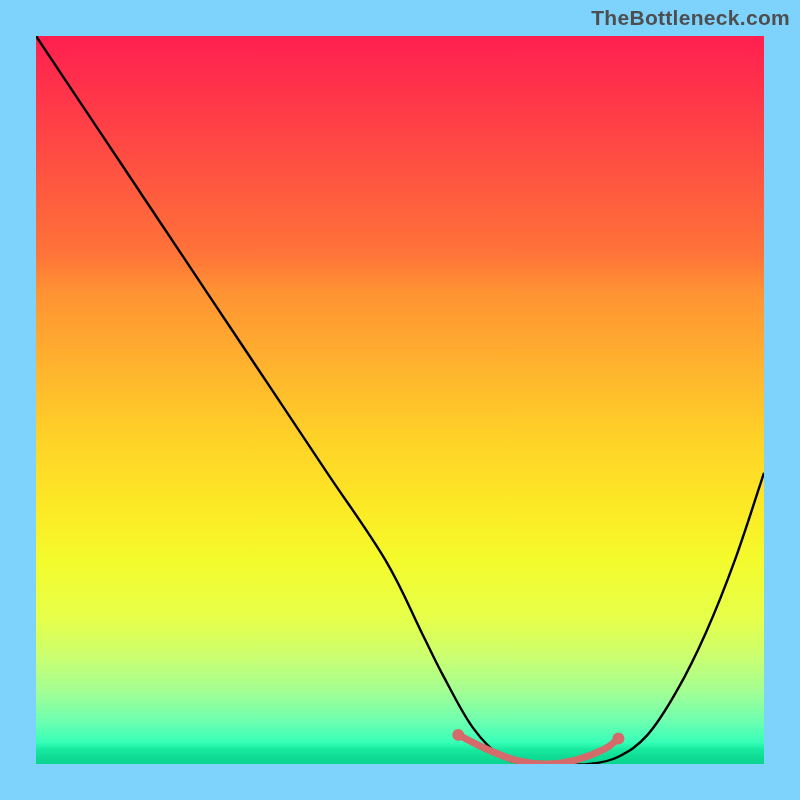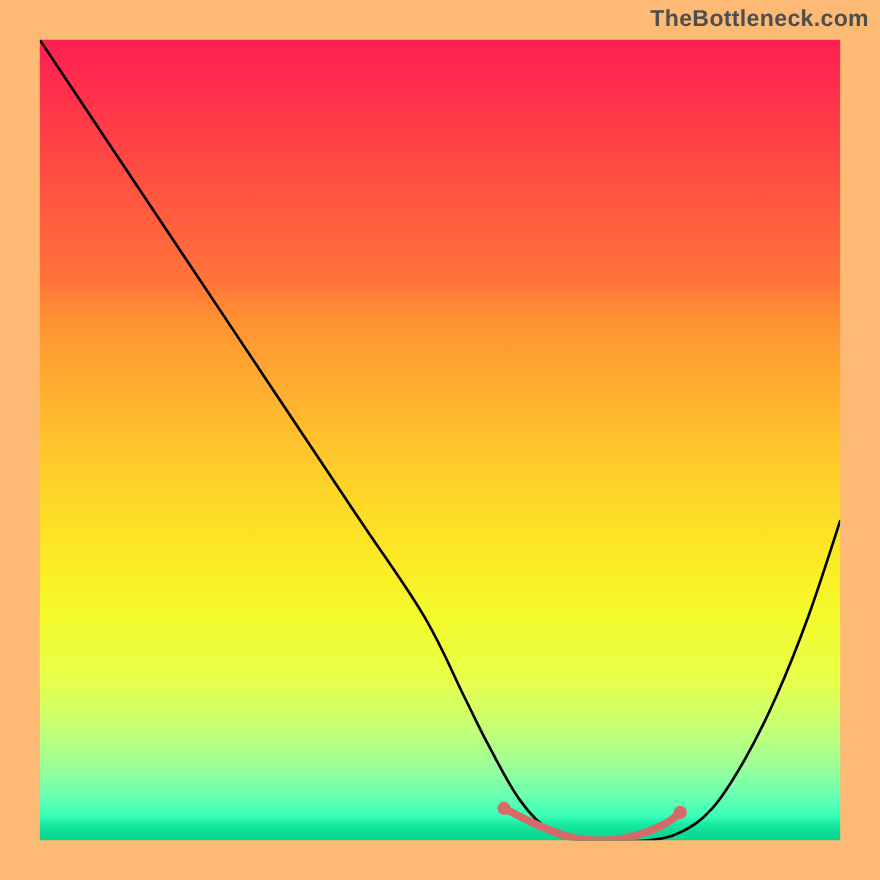--- a/index.html
+++ b/index.html
@@ -9,21 +9,21 @@
     width: 800px;
     height: 800px;
     background: #000;
     overflow: hidden;
     font-family: Arial, Helvetica, sans-serif;
   }
   .stage {
     position: relative;
     width: 800px;
     height: 800px;
-    background: #fdba74;
+    background: #7dd3fc;
   }
   .plot-area {
     position: absolute;
     left: 36px;
     top: 36px;
     width: 728px;
     height: 728px;
     overflow: hidden;
   }
   .gradient-bg {

